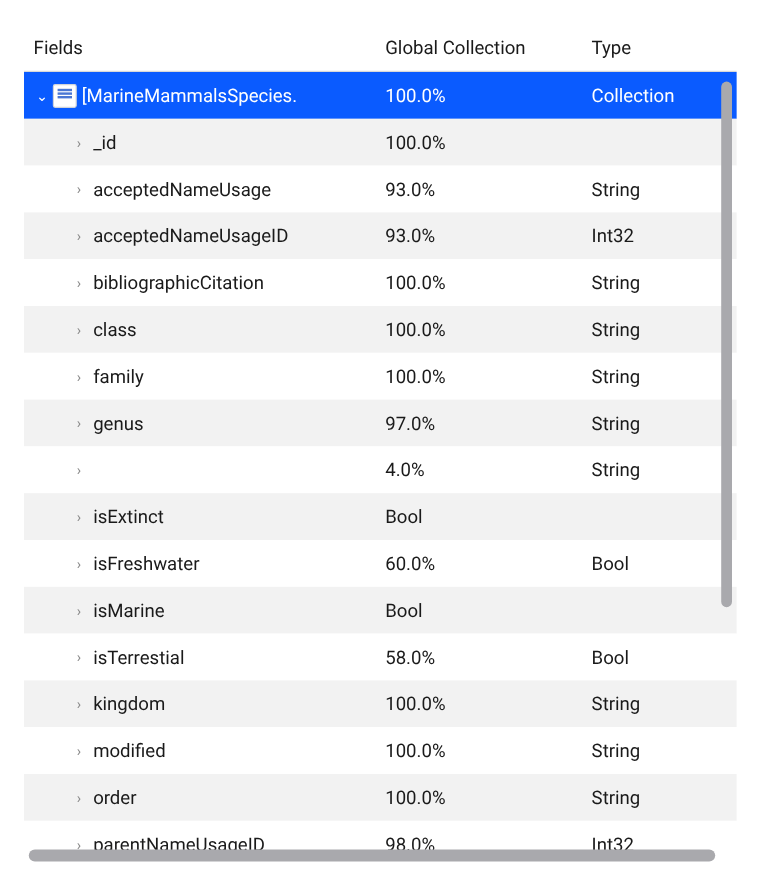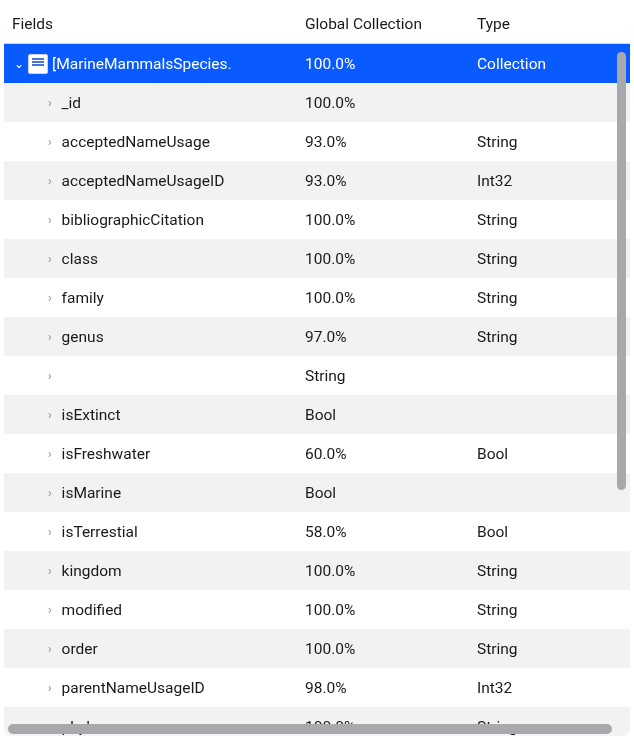--- a/index.html
+++ b/index.html
@@ -1,16 +1,16 @@
 <!DOCTYPE html>
 <html><head>
 <meta charset="utf-8">
 <style>
   html,body{margin:0;padding:0;font-family:-apple-system,BlinkMacSystemFont,"Segoe UI",Roboto,Helvetica,Arial,sans-serif;font-size:15.5px;color:#1a1a1a;background:#fff}
-  .panel{position:relative;box-sizing:border-box;width:634px;height:740px;overflow:hidden;border-radius:8px;padding:4px}
+  .panel{position:relative;box-sizing:border-box;width:634px;height:740px;overflow:hidden;border-radius:8px;padding:20px}
   .scroll{position:relative;height:100%;overflow:hidden;border-radius:8px}
   .grid{width:100%}
   .row{display:grid;grid-template-columns:295px 172px 1fr;align-items:center;height:39px}
   .header{border-bottom:1px solid #d8d8d8;background:#fff}
   .header .cell{color:#1a1a1a;font-weight:400}
   .cell{padding:0 8px;white-space:nowrap;overflow:hidden;text-overflow:ellipsis}
   .c2,.c3{padding-left:6px}
   .even{background:#f2f2f2}
   .odd{background:#fff}
   .collection{background:#0a5bff;color:#fff}
@@ -100,20 +100,21 @@
               <span class="chev">›</span>
               <span>genus</span>
             </div>
             <div class="cell c2">97.0%</div>
             <div class="cell c3">String</div>
           </div>
           <div class="row odd">
             <div class="cell c1 lvl2">
               <span class="chev">›</span>
             </div>
+            <div class="cell c2">4.0%</div>
             <div class="cell c3">String</div>
           </div>
           <div class="row even">
             <div class="cell c1 lvl2">
               <span class="chev">›</span>
               <span>isExtinct</span>
             </div>
             <div class="cell c3">Bool</div>
           </div>
           <div class="row odd">

